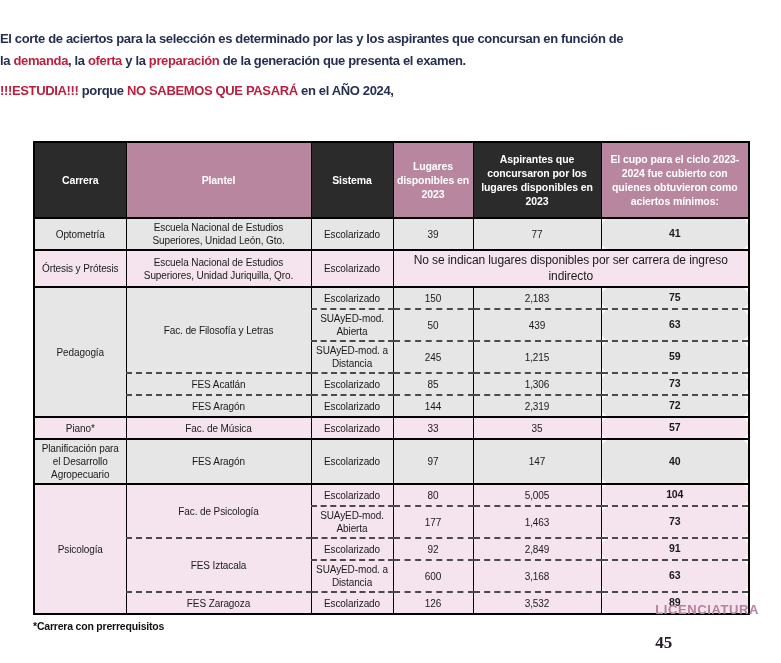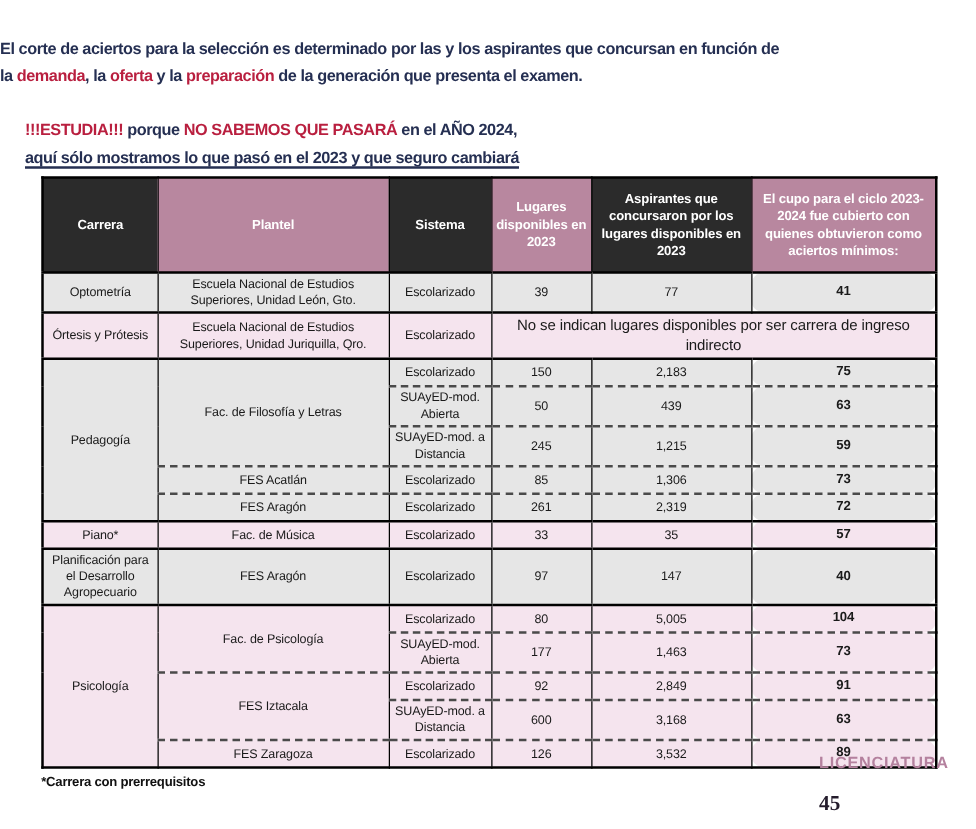--- a/index.html
+++ b/index.html
@@ -26,21 +26,21 @@
     position:absolute;left:0;right:0;
     text-align:left;
     color:var(--navy);
     font-weight:bold;
     font-size:13px;
     letter-spacing:-0.35px;
     line-height:22px;
     white-space:nowrap;
   }
   .intro{top:28px;}
-  .warning{top:93px;margin-left:20px;}
+  .warning{top:80px;}
   .seg-red{color:var(--red);font-weight:bold;}
   .seg-dark{color:var(--navy);}
   .underlined{text-decoration:underline;text-underline-offset:3px;text-decoration-thickness:1.5px;}
   
   .table-wrap{position:absolute;left:33px;top:141px;width:715px;}
   table{
     width:715px;
     border-collapse:collapse;
     table-layout:fixed;
     font-size:10px;
@@ -106,21 +106,20 @@
 
 <div class="page">
 
   <div class="intro">
     <p><span class="seg-dark">El corte de aciertos para la selección es determinado por las y los aspirantes que concursan en función de</span></p>
     <p><span class="seg-dark">la </span><span class="seg-red">demanda</span><span class="seg-dark">, la </span><span class="seg-red">oferta</span><span class="seg-dark"> y la </span><span class="seg-red">preparación</span><span class="seg-dark"> de la generación que presenta el examen.</span></p>
   </div>
 
   <div class="warning">
     <p><span class="seg-red">!!!ESTUDIA!!!</span><span class="seg-dark"> porque </span><span class="seg-red">NO SABEMOS QUE PASARÁ</span><span class="seg-dark"> en el AÑO 2024,</span></p>
-    <p class="underlined"><span class="seg-dark">aquí sólo mostramos lo que pasó en el 2023 y que seguro cambiará</span></p>
   </div>
 
   <div class="table-wrap">
     <table>
       <colgroup>
         <col style="width:92px">
           <col style="width:185px">
           <col style="width:82px">
         <col style="width:80px">
           <col style="width:128px">
@@ -174,21 +173,21 @@
           <tr class="tone-gray sub">
             <td class="plantel" rowspan="1">FES Acatlán</td>
             <td class="sistema">Escolarizado</td>
             <td class="num">85</td>
             <td class="num">1,306</td>
             <td class="cupo">73</td>
           </tr>
           <tr class="tone-gray sub">
             <td class="plantel" rowspan="1">FES Aragón</td>
             <td class="sistema">Escolarizado</td>
-            <td class="num">261</td>
+            <td class="num">144</td>
             <td class="num">2,319</td>
             <td class="cupo">72</td>
           </tr>
           <tr class="tone-pink group-start">
             <td class="carrera" rowspan="1">Piano*</td>
             <td class="plantel" rowspan="1">Fac. de Música</td>
             <td class="sistema">Escolarizado</td>
             <td class="num">33</td>
             <td class="num">35</td>
             <td class="cupo">57</td>

